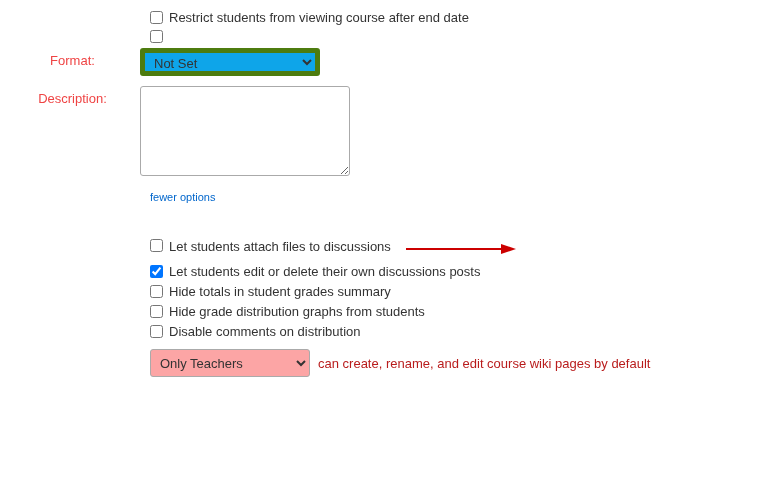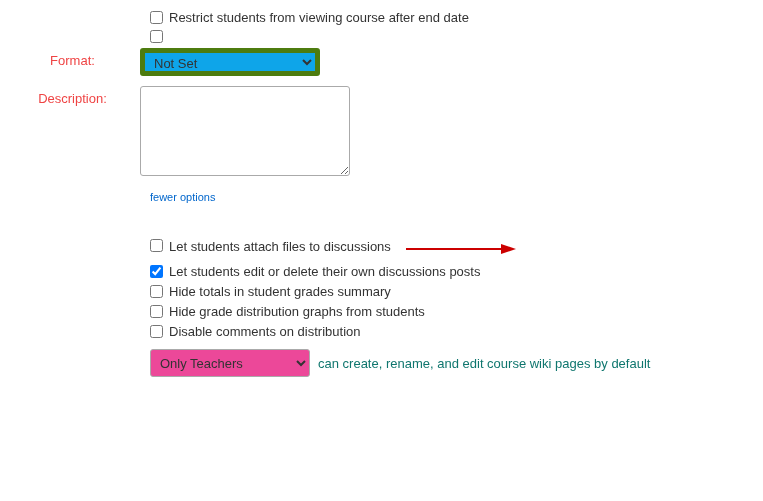--- a/index.html
+++ b/index.html
@@ -117,28 +117,28 @@
       margin-top: 10px;
     }
 
     .bottom-row select {
       width: 160px;
       height: 28px;
       border: 1px solid #aaa;
       border-radius: 3px;
       padding: 2px 5px;
       font-size: 13px;
-      background: #ec4899;
+      background: #fca5a5;
       color: #333;
     }
 
     .bottom-row .wiki-text {
       margin-left: 8px;
       font-size: 13px;
-      color: #0f766e;
+      color: #b91c1c;
     }
   </style>
 </head>
 <body>
 
 <div class="form-section">
 
   
   <div id="top-checkboxes">
       <div class="checkbox-row">

